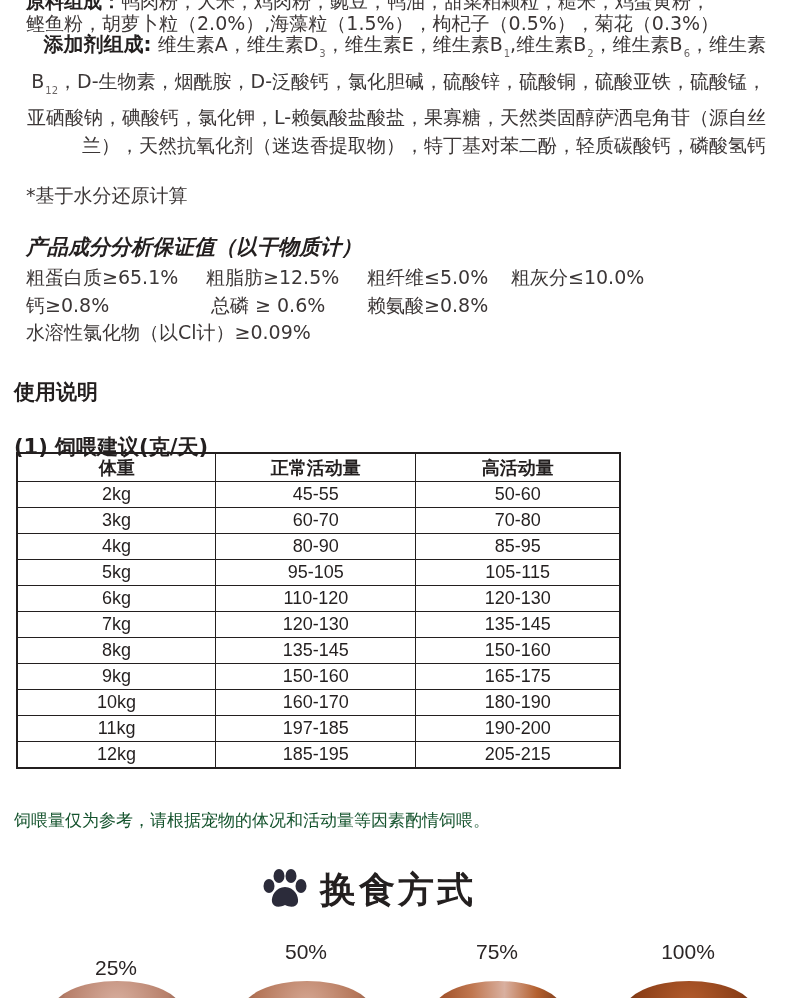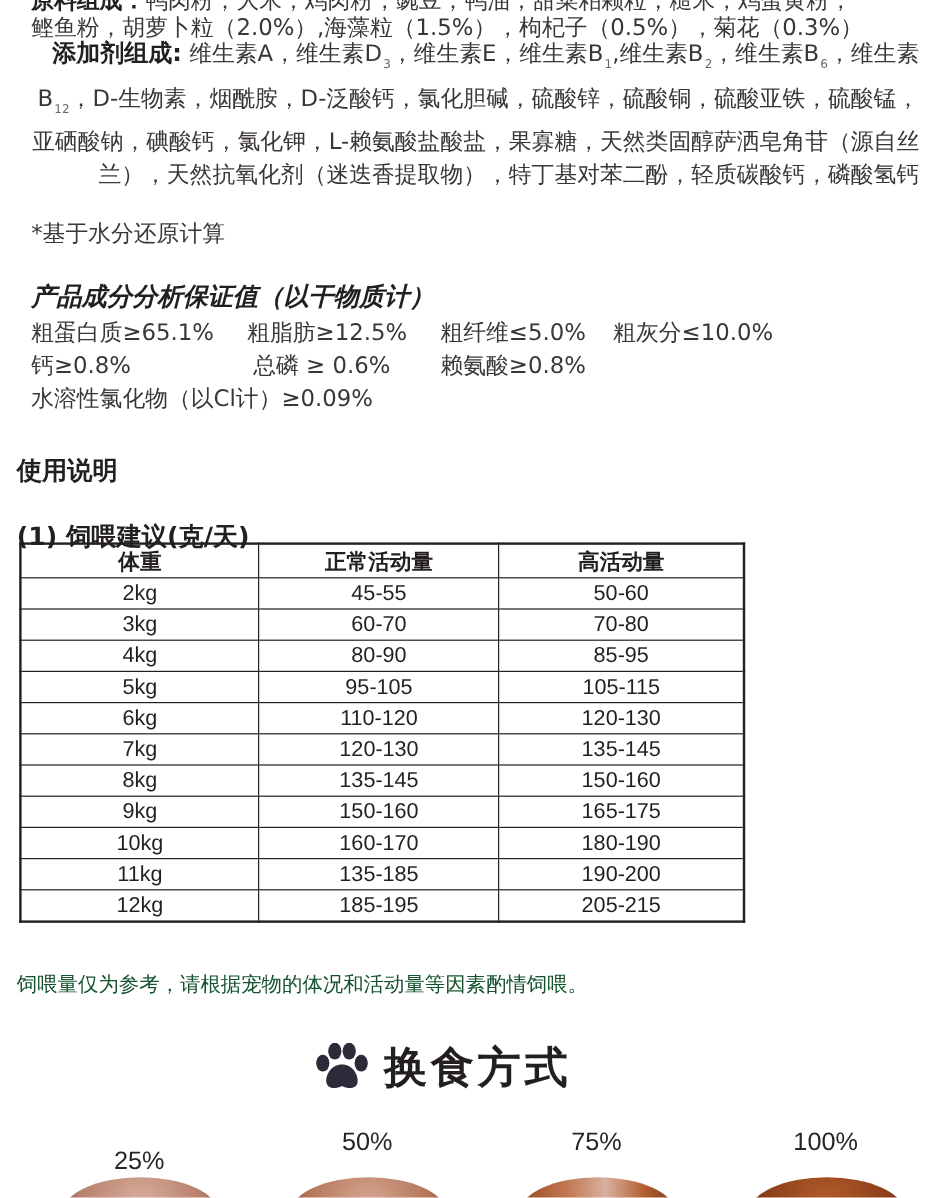--- a/index.html
+++ b/index.html
@@ -114,21 +114,21 @@
         <td>150-160</td>
         <td>165-175</td>
       </tr>
     <tr>
         <td>10kg</td>
         <td>160-170</td>
         <td>180-190</td>
       </tr>
     <tr>
         <td>11kg</td>
-        <td>135-185</td>
+        <td>197-185</td>
         <td>190-200</td>
       </tr>
     <tr>
         <td>12kg</td>
         <td>185-195</td>
         <td>205-215</td>
       </tr>
   </tbody>
 </table>
 

